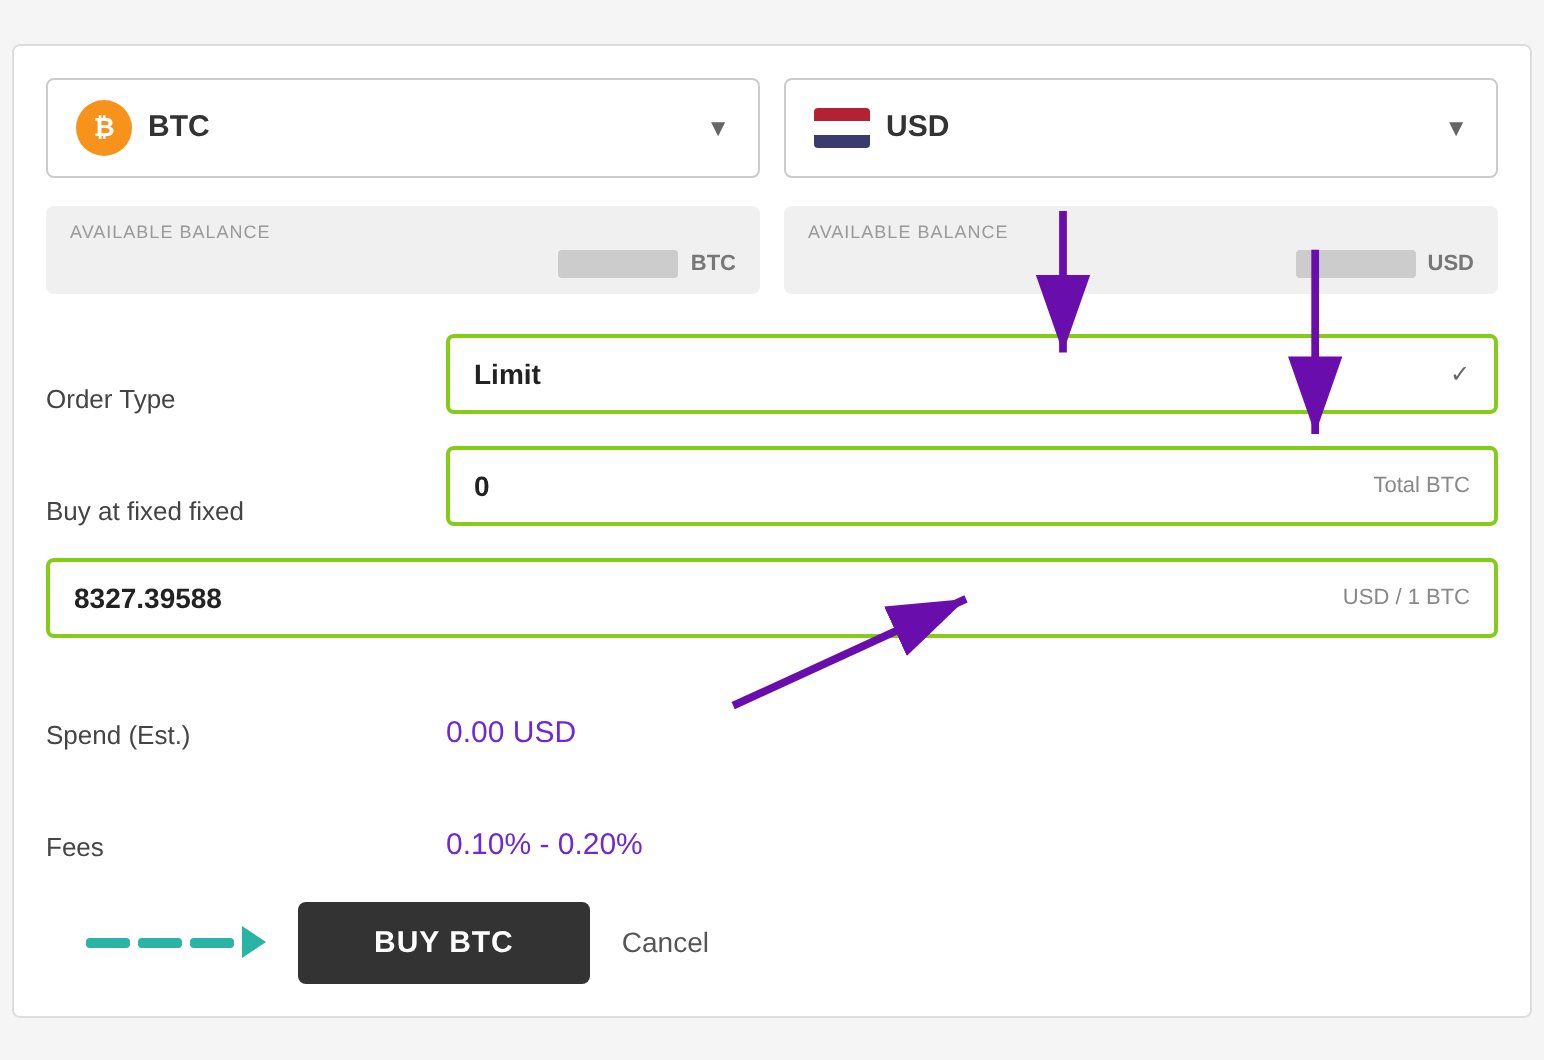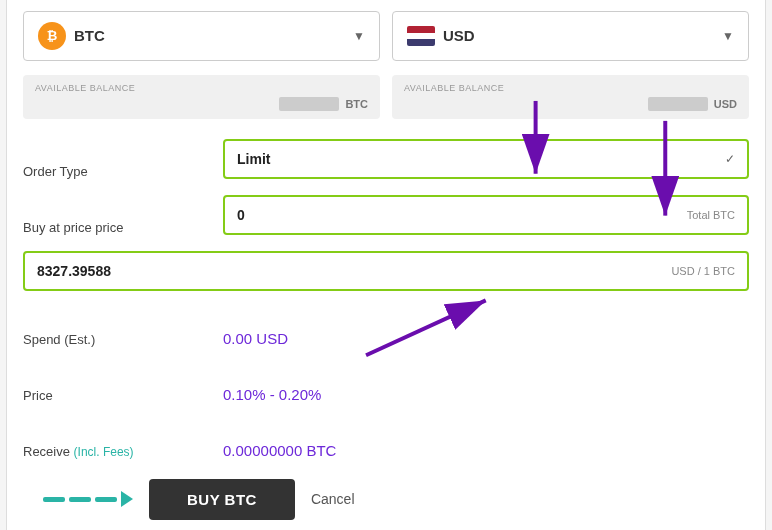--- a/index.html
+++ b/index.html
@@ -268,51 +268,44 @@
 
   <div class="form-row">
     <div class="form-label">Order Type</div>
     <div class="form-field">
       <span class="field-value">Limit</span>
       <span class="chevron-down">✓</span>
     </div>
   </div>
 
   <div class="form-row">
-    <div class="form-label">Buy at price price</div>
+    <div class="form-label">Buy at fixed fixed</div>
     <div class="form-field">
       <span class="field-value">0</span>
       <span class="field-unit">Total BTC</span>
     </div>
   </div>
 
   <div class="form-row">
     <div class="form-field">
       <span class="field-value">8327.39588</span>
       <span class="field-unit">USD / 1 BTC</span>
     </div>
   </div>
 
   <div class="form-row">
     <div class="form-label">Spend (Est.)</div>
     <span class="form-value">0.00 USD</span>
   </div>
 
   <div class="form-row">
-    <div class="form-label">Price</div>
+    <div class="form-label">Fees</div>
     <span class="form-value">0.10% - 0.20%</span>
   </div>
 
-  <div class="form-row">
-    <div class="form-label">
-      <span>Receive</span>
-      <span class="incl-fees">(Incl. Fees)</span>
-    </div>
-    <span class="form-value">0.00000000 BTC</span>
-  </div>
 
   <div class="button-row">
     <div class="dashed-arrow">
       <div class="dash"></div>
       <div class="dash"></div>
       <div class="dash"></div>
       <div class="arrow-head"></div>
     </div>
     <button class="buy-btn">BUY BTC</button>
     <button class="cancel-btn">Cancel</button>

